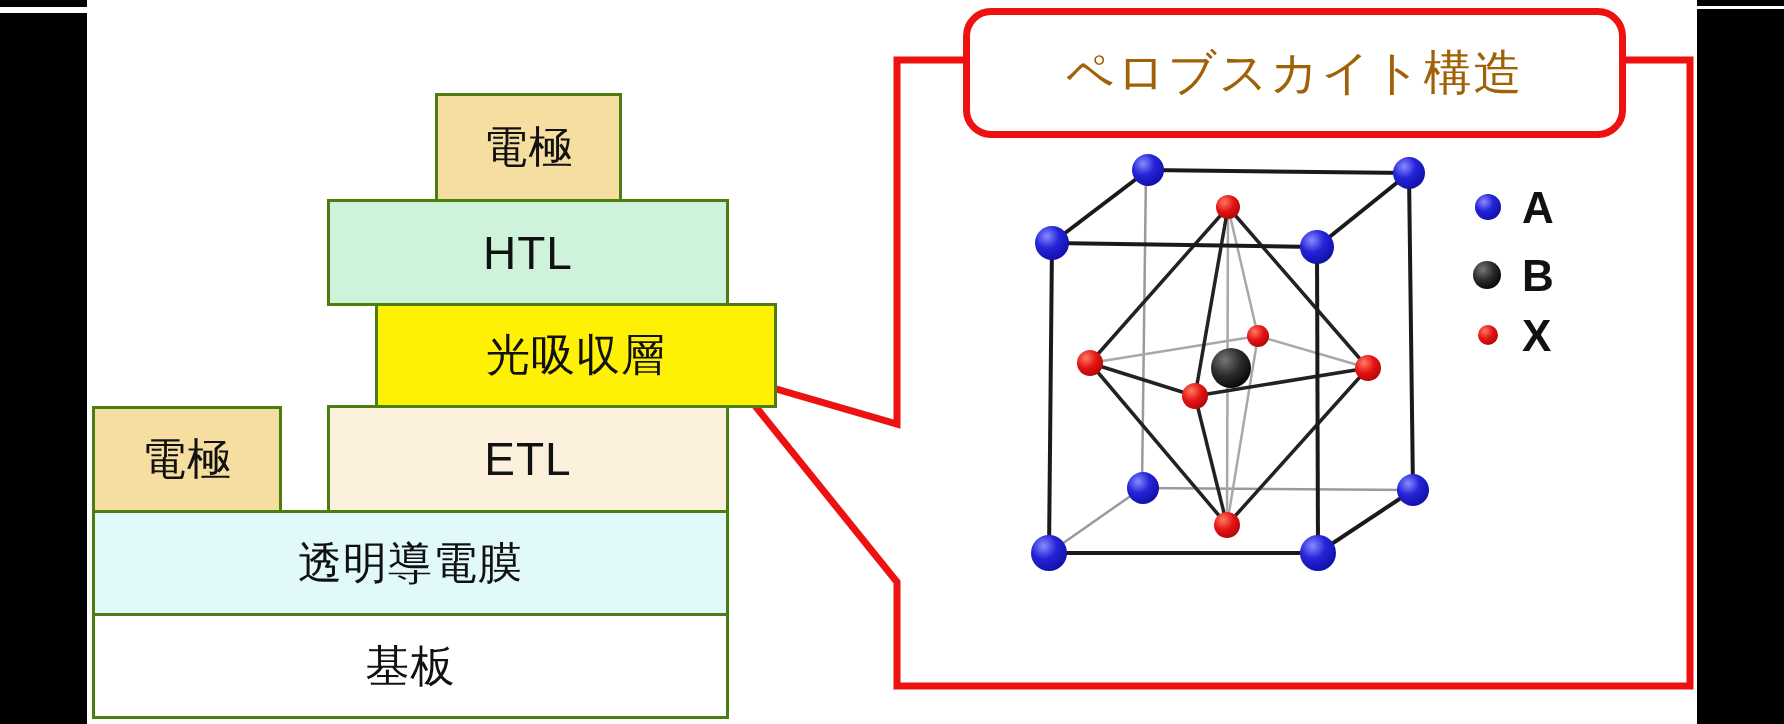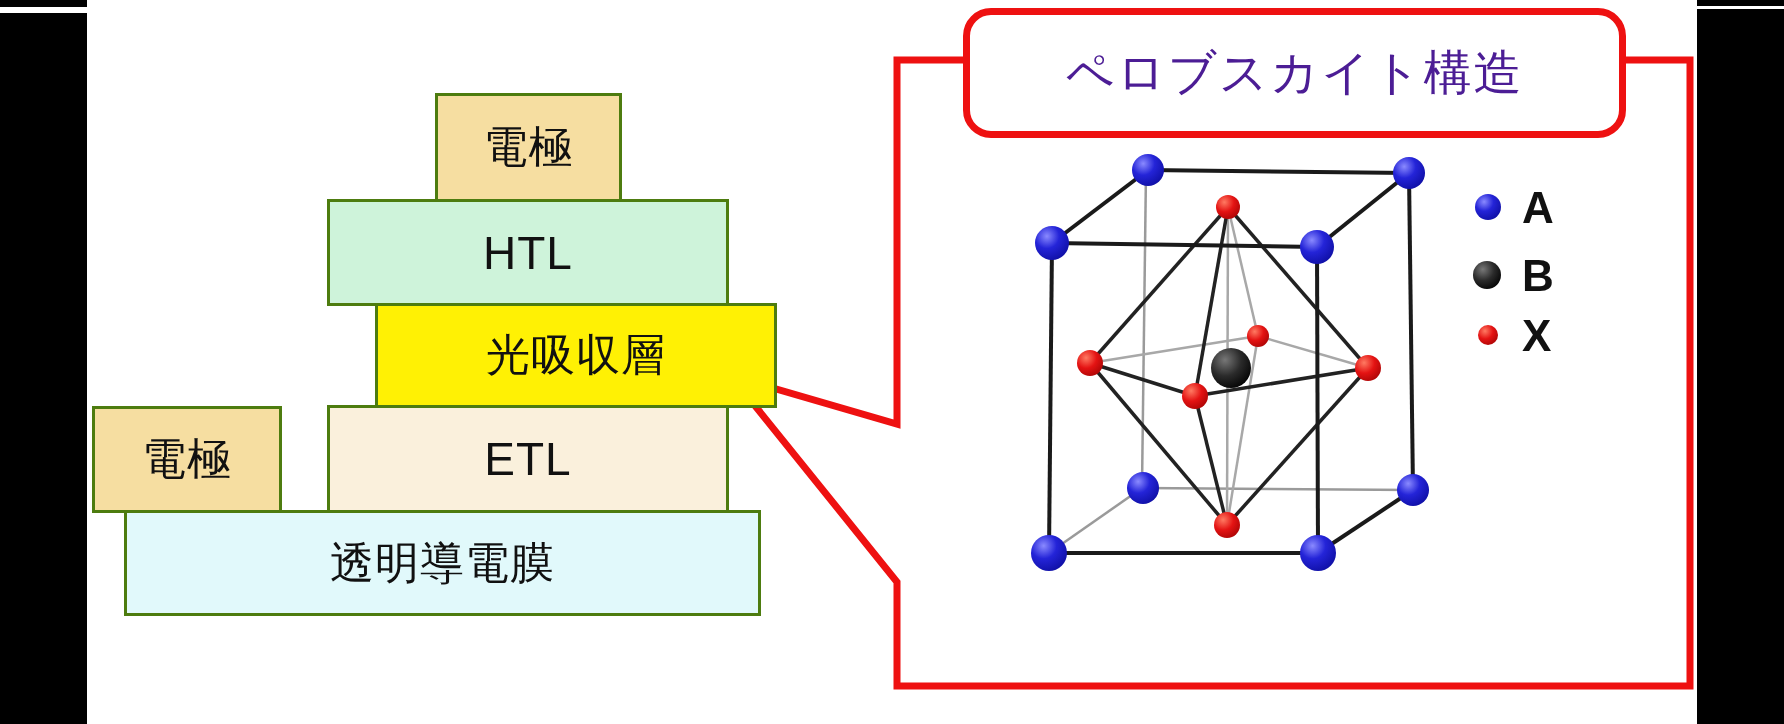--- a/index.html
+++ b/index.html
@@ -40,21 +40,21 @@
   
   .titlebox{
     position:absolute;left:963px;top:8px;width:663px;height:130px;
     box-sizing:border-box;
     background:#ffffff;
     border:7px solid #ee1111;
     border-radius:28px;
     display:flex;align-items:center;justify-content:center;
     z-index:20;
   }
-  .titlebox .ttl{font-size:48px;color:#4c1d95;letter-spacing:2px;}
+  .titlebox .ttl{font-size:48px;color:#a16207;letter-spacing:2px;}
   
   .formula{
     position:absolute;left:1196px;top:570px;width:160px;
     font-size:54px;font-weight:bold;color:#e41313;
     z-index:20;letter-spacing:1px;
   }
   .formula sub{font-size:36px;}
   
   .legend-letter{
     position:absolute;width:60px;text-align:left;
@@ -169,22 +169,25 @@
   </div>
   <div class="layer layer-absorber" style="background: rgb(255, 241, 4);">
     <span class="lbl">光吸収層</span>
   </div>
   <div class="layer layer-etl" style="background: rgb(250, 240, 220);">
     <span class="lbl">ETL</span>
   </div>
   <div class="layer layer-left-electrode" style="background: rgb(246, 222, 161);">
     <span class="lbl">電極</span>
   </div>
-  <div class="layer layer-tco" style="background: rgb(225, 249, 251); margin-left: 32px;">
+  <div class="layer layer-tco" style="background: rgb(225, 249, 251);">
     <span class="lbl">透明導電膜</span>
+  </div>
+  <div class="layer layer-substrate" style="background: rgb(255, 255, 255);">
+    <span class="lbl">基板</span>
   </div>
 
 
   <div class="legend-letter legend-letter-a">A</div>
   <div class="legend-letter legend-letter-b">B</div>
   <div class="legend-letter legend-letter-x">X</div>
 
   <div class="bar bar-left">
     <div class="bar-notch"></div>
   </div>

